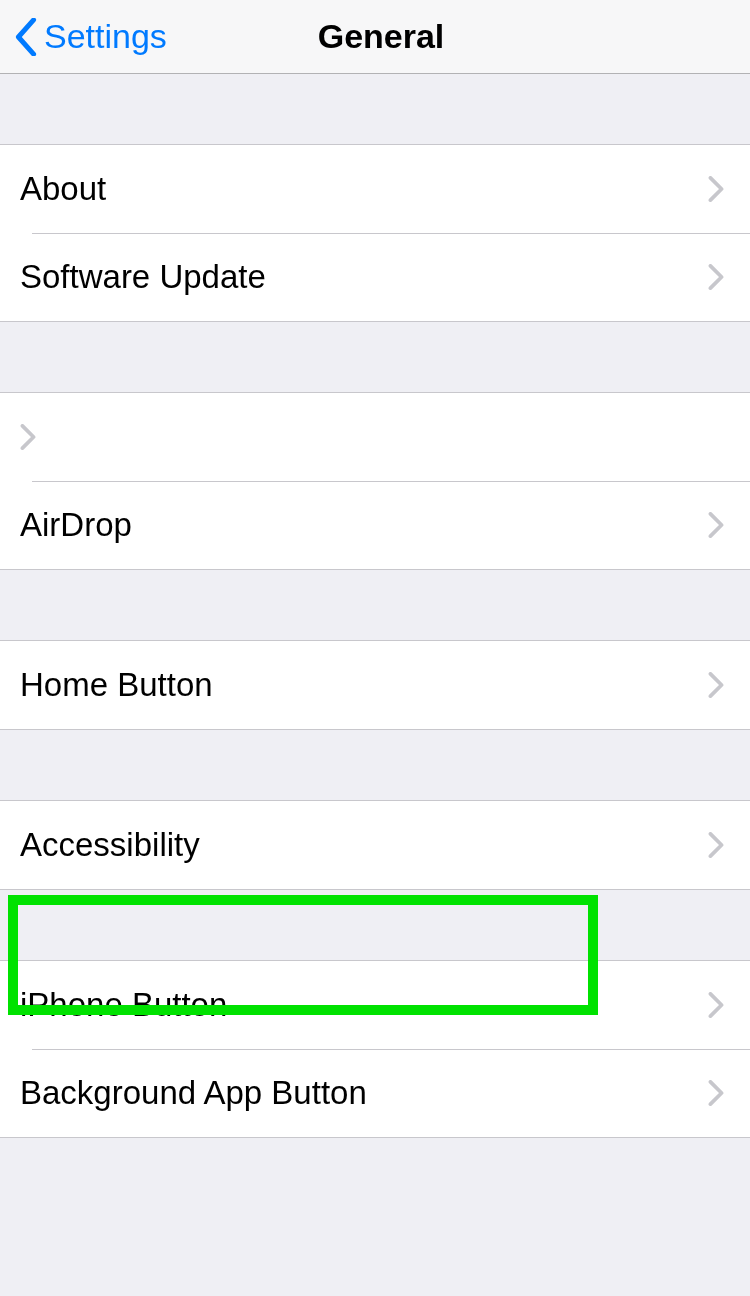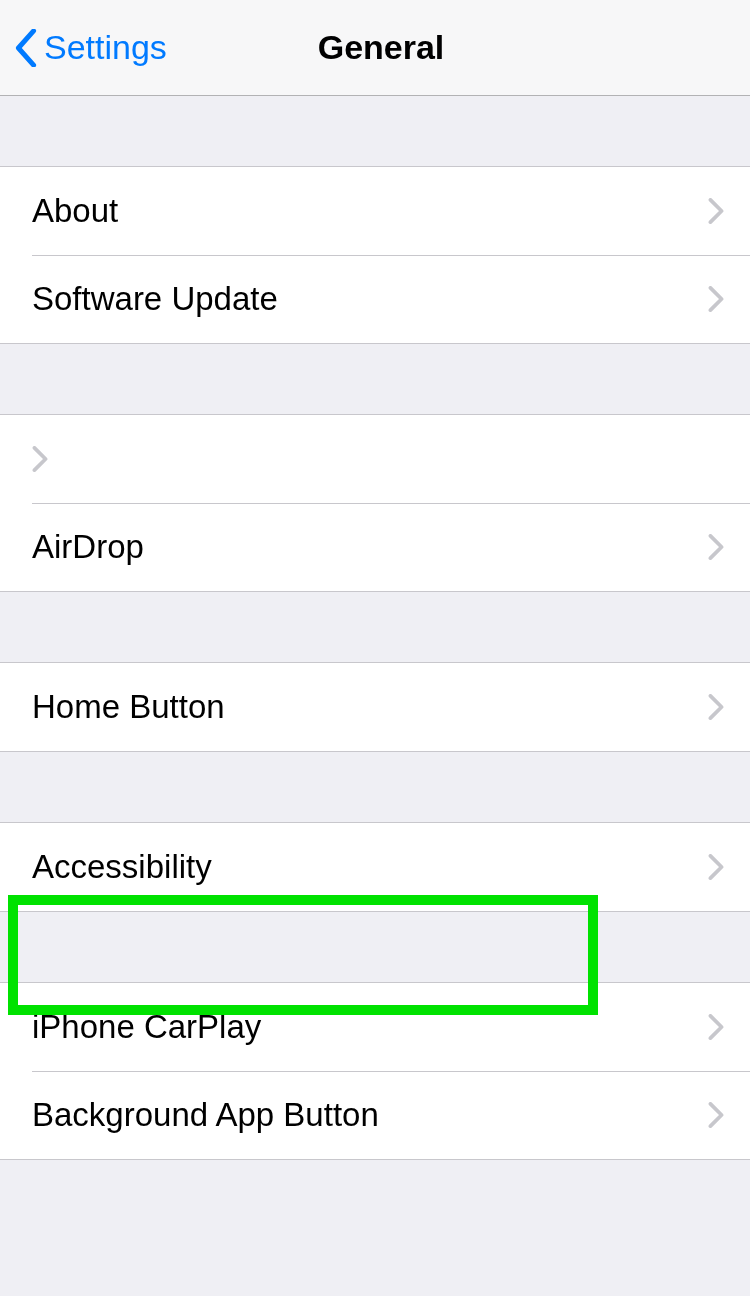--- a/index.html
+++ b/index.html
@@ -9,21 +9,21 @@
       -webkit-font-smoothing: antialiased;
     }
     body {
       font-family: -apple-system, "Helvetica Neue", Helvetica, Arial, sans-serif;
       background: #efeff4;
       width: 750px;
       height: 1296px;
       overflow: hidden;
     }
     .nav-bar {
-      height: 96px;
+      height: 74px;
       background: #f7f7f8;
       border-bottom: 1px solid #b2b2b4;
       display: flex;
       align-items: center;
       position: relative;
     }
     .back-button {
       display: flex;
       align-items: center;
       padding-left: 14px;
@@ -54,21 +54,21 @@
     }
     .group {
       background: #fff;
       border-top: 1px solid #c8c7cc;
       border-bottom: 1px solid #c8c7cc;
     }
     .row {
       display: flex;
       align-items: center;
       height: 88px;
-      padding-left: 32px;
+      padding-left: 20px;
       padding-right: 26px;
       position: relative;
       cursor: pointer;
       background: #fff;
     }
     .row + .row::before {
       content: "";
       position: absolute;
       top: 0;
       left: 32px;
@@ -159,21 +159,21 @@
     <svg class="chevron" viewBox="0 0 8 14">
         <polyline points="1,1 7,7 1,13" fill="none" stroke="#c7c7cc" stroke-width="2" stroke-linecap="round" stroke-linejoin="round"></polyline>
       </svg>
   </div>
 </div>
 
 <div class="group-spacer"></div>
 
 <div class="group">
   <div class="row">
-    <span class="row-label">iPhone CarPlay</span>
+    <span class="row-label">iPhone Button</span>
     <svg class="chevron" viewBox="0 0 8 14">
         <polyline points="1,1 7,7 1,13" fill="none" stroke="#c7c7cc" stroke-width="2" stroke-linecap="round" stroke-linejoin="round"></polyline>
       </svg>
   </div>
   <div class="row">
     <span class="row-label">Background App Button</span>
     <svg class="chevron" viewBox="0 0 8 14">
         <polyline points="1,1 7,7 1,13" fill="none" stroke="#c7c7cc" stroke-width="2" stroke-linecap="round" stroke-linejoin="round"></polyline>
       </svg>
   </div>

